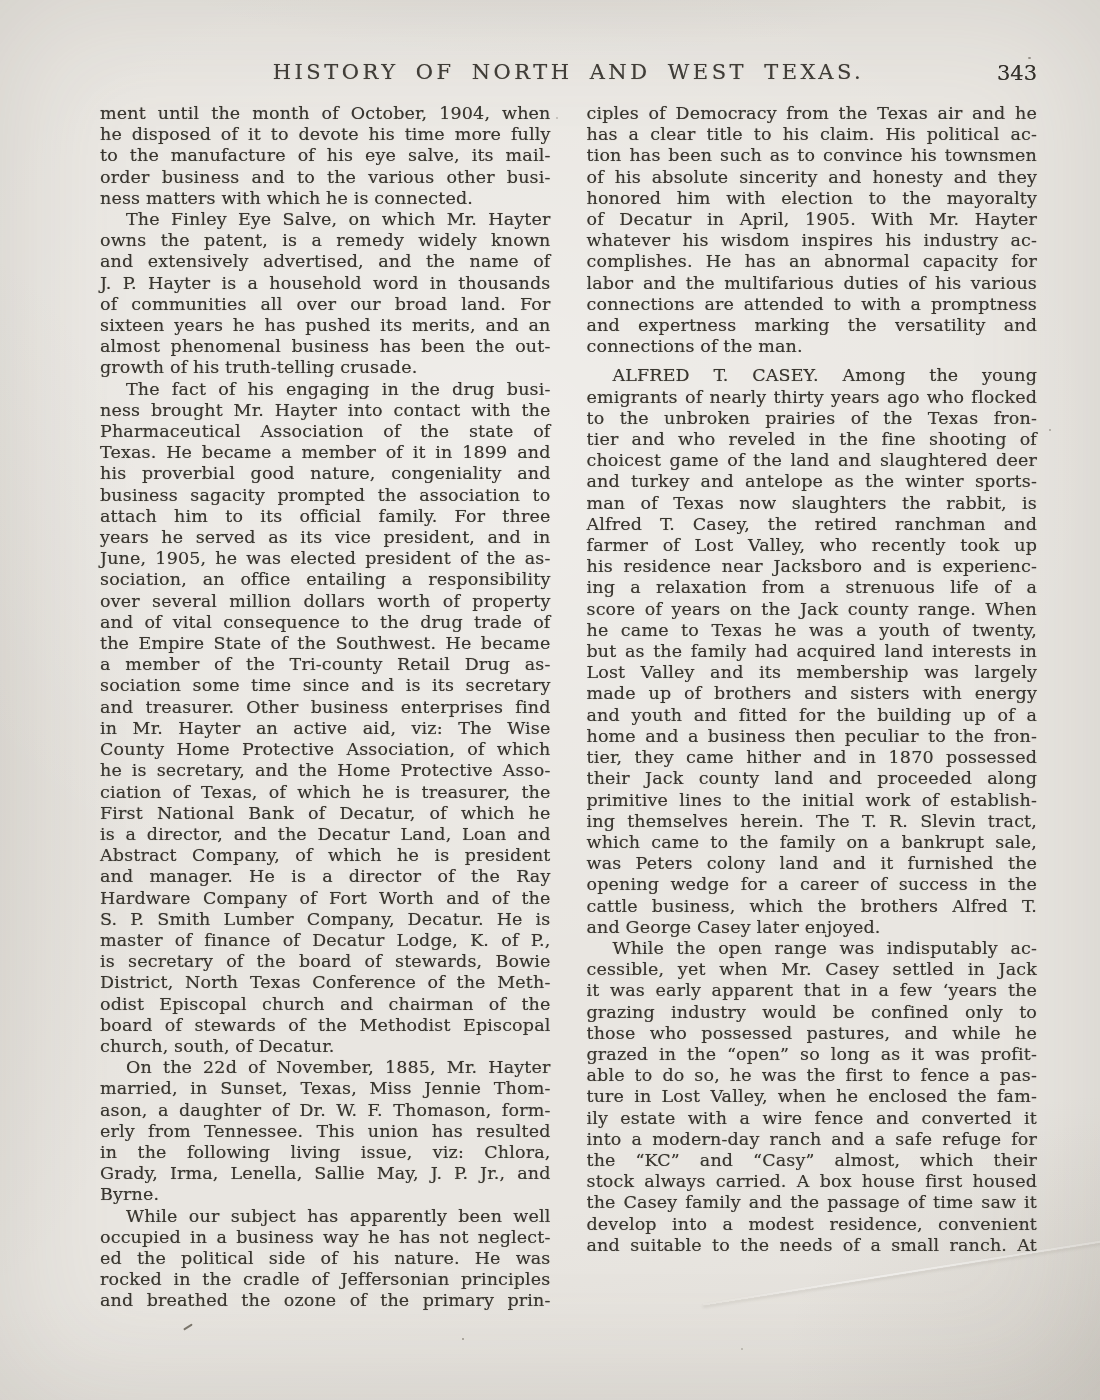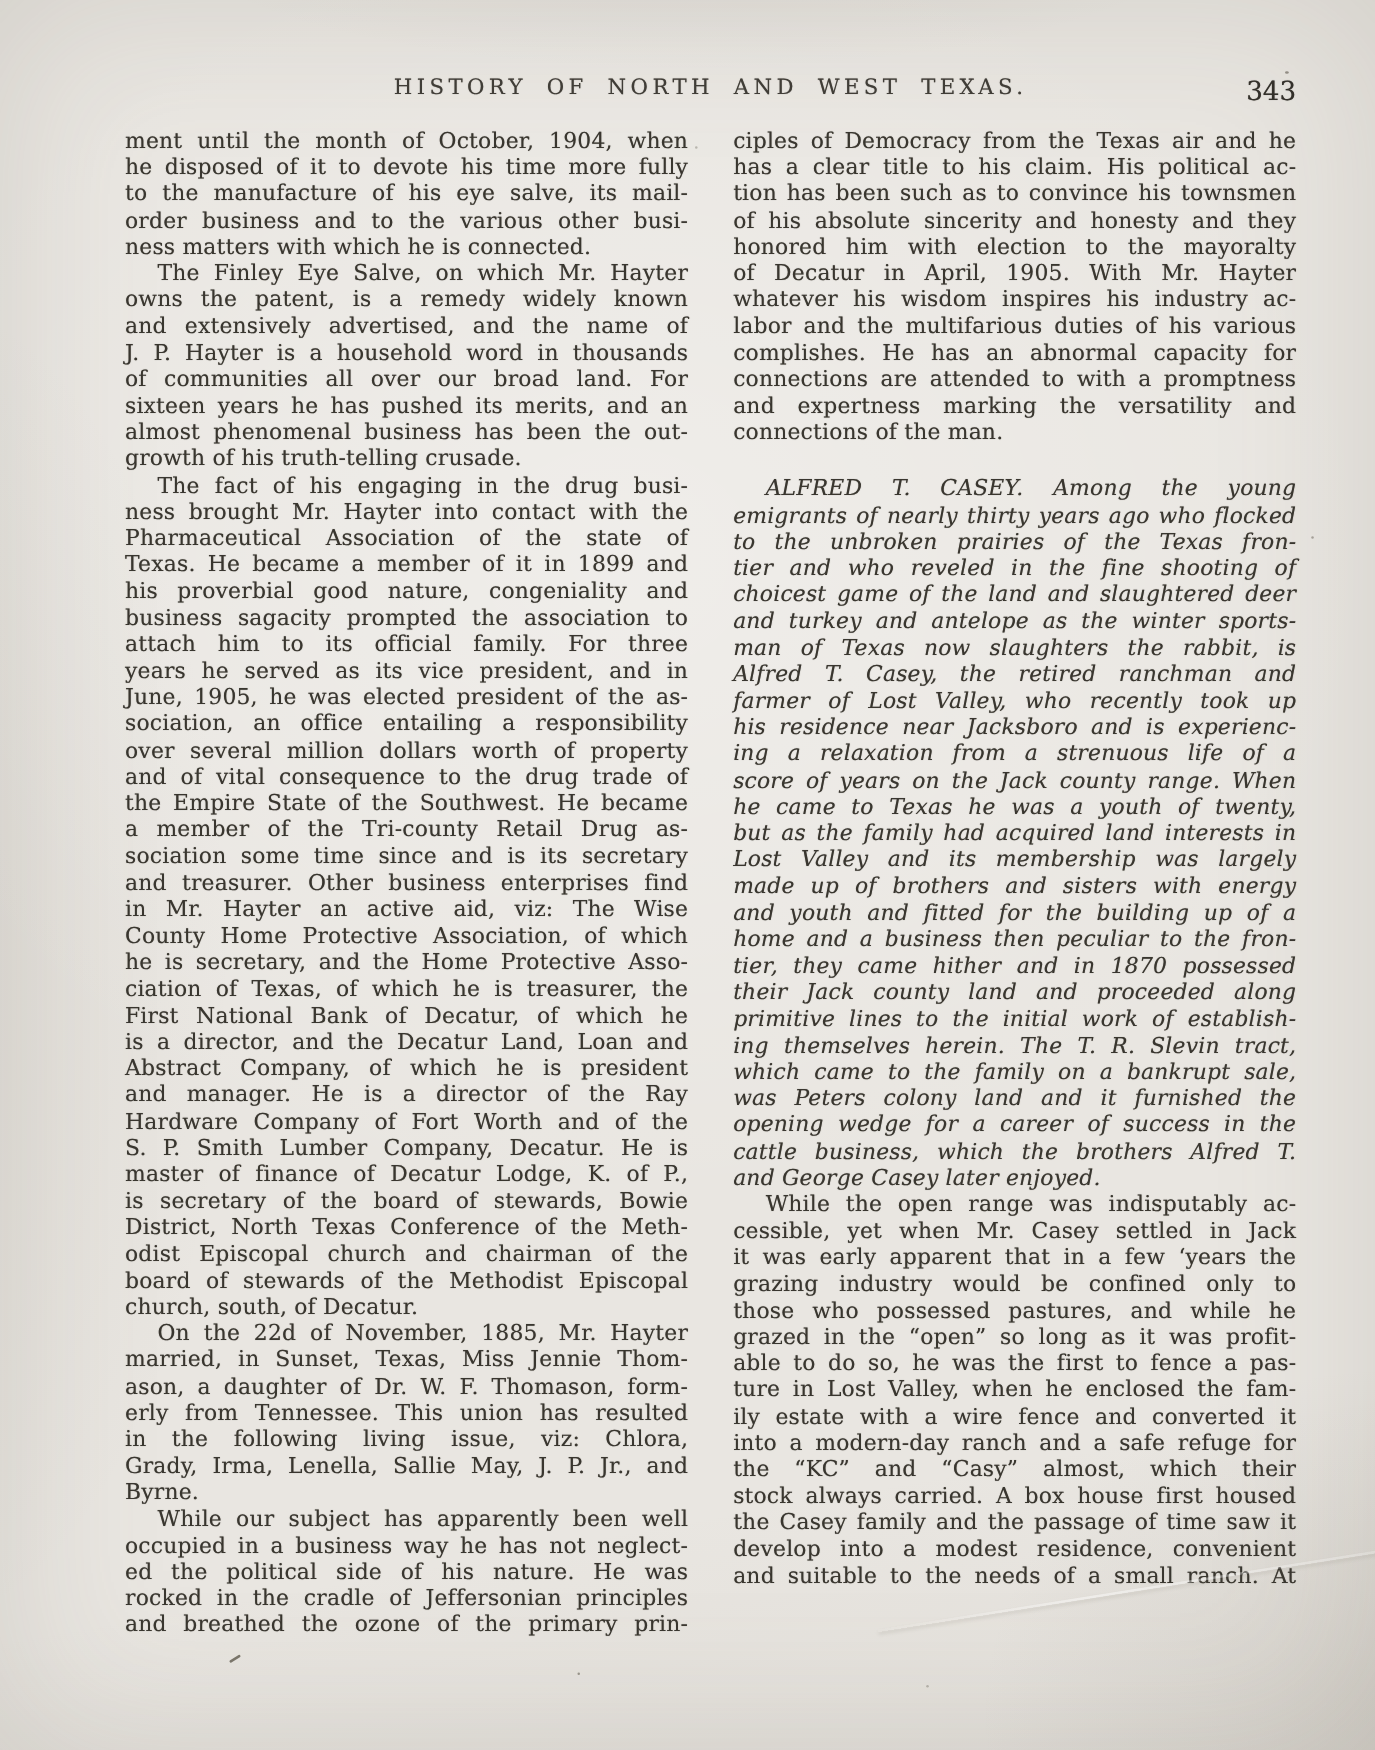--- a/index.html
+++ b/index.html
@@ -16,21 +16,21 @@
       linear-gradient(350deg, rgba(130,124,112,0.07), transparent 18%);
     box-shadow: inset 0 0 130px rgba(110,104,92,0.18);
     font-family:"DejaVu Serif","Liberation Serif",serif;
     color:#38352e;
   }
   .header{
     position:absolute;left:100px;top:60px;width:937px;height:36px;
   }
   .header .title{
     position:absolute;left:0;right:0;text-align:center;
-    font-size:17px;letter-spacing:3.5px;word-spacing:7px;
+    font-size:21px;letter-spacing:3.5px;word-spacing:7px;
     color:#403d37;
     text-shadow:0 0 0.7px rgba(62,59,51,0.55);
     white-space:nowrap;
   }
   .header .pagenum{
     position:absolute;right:0;top:1px;
     font-size:21px;font-weight:400;color:#33302a;
     text-shadow:0 0 0.6px rgba(50,47,41,0.6);
   }
   .columns{
@@ -44,21 +44,21 @@
     line-height:21.2px;
     text-align:justify;
     text-align-last:justify;
     letter-spacing:0.15px;
     color:#39362f;
     text-shadow:0 0 0.7px rgba(56,53,46,0.55);
     white-space:normal;
   }
   .line.last{text-align-last:left;}
   .para.indent .line.first{text-indent:26px;}
-  .para.section-start{margin-top:24px;font-style:italic;}
+  .para.section-start{margin-top:8px;}
   
   .speck{position:absolute;background:#6f6a60;border-radius:50%;}
   .speck.s1{left:183px;top:1326px;width:10px;height:2px;border-radius:1px;transform:rotate(-32deg);background:#7a756a;}
   .speck.s2{left:462px;top:1338px;width:2px;height:2px;opacity:.65;}
   .speck.s3{left:1028px;top:57px;width:3px;height:2px;opacity:.7;}
   .speck.s4{left:1049px;top:429px;width:2px;height:2px;opacity:.55;}
   .speck.s5{left:741px;top:1348px;width:2px;height:2px;opacity:.4;}
   .speck.s6{left:556px;top:117px;width:2px;height:2px;opacity:.4;}
   .crease{
     position:absolute;right:-30px;bottom:128px;width:430px;height:2px;
@@ -148,22 +148,22 @@
       </div>
     <div class="column">
         <div class="para">
           <div class="line first">ciples of Democracy from the Texas air and he</div>
           <div class="line">has a clear title to his claim.  His political ac-</div>
           <div class="line">tion has been such as to convince his townsmen</div>
           <div class="line">of his absolute sincerity and honesty and they</div>
           <div class="line">honored him with election to the mayoralty</div>
           <div class="line">of Decatur in April, 1905.  With Mr. Hayter</div>
           <div class="line">whatever his wisdom inspires his industry ac-</div>
+          <div class="line">complishes.  He has an abnormal capacity for</div>
           <div class="line">labor and the multifarious duties of his various</div>
-          <div class="line">complishes.  He has an abnormal capacity for</div>
           <div class="line">connections are attended to with a promptness</div>
           <div class="line">and expertness marking the versatility and</div>
           <div class="line last">connections of the man.</div>
         </div>
         <div class="para indent section-start">
           <div class="line first">ALFRED T. CASEY.  Among the young</div>
           <div class="line">emigrants of nearly thirty years ago who flocked</div>
           <div class="line">to the unbroken prairies of the Texas fron-</div>
           <div class="line">tier and who reveled in the fine shooting of</div>
           <div class="line">choicest game of the land and slaughtered deer</div>

